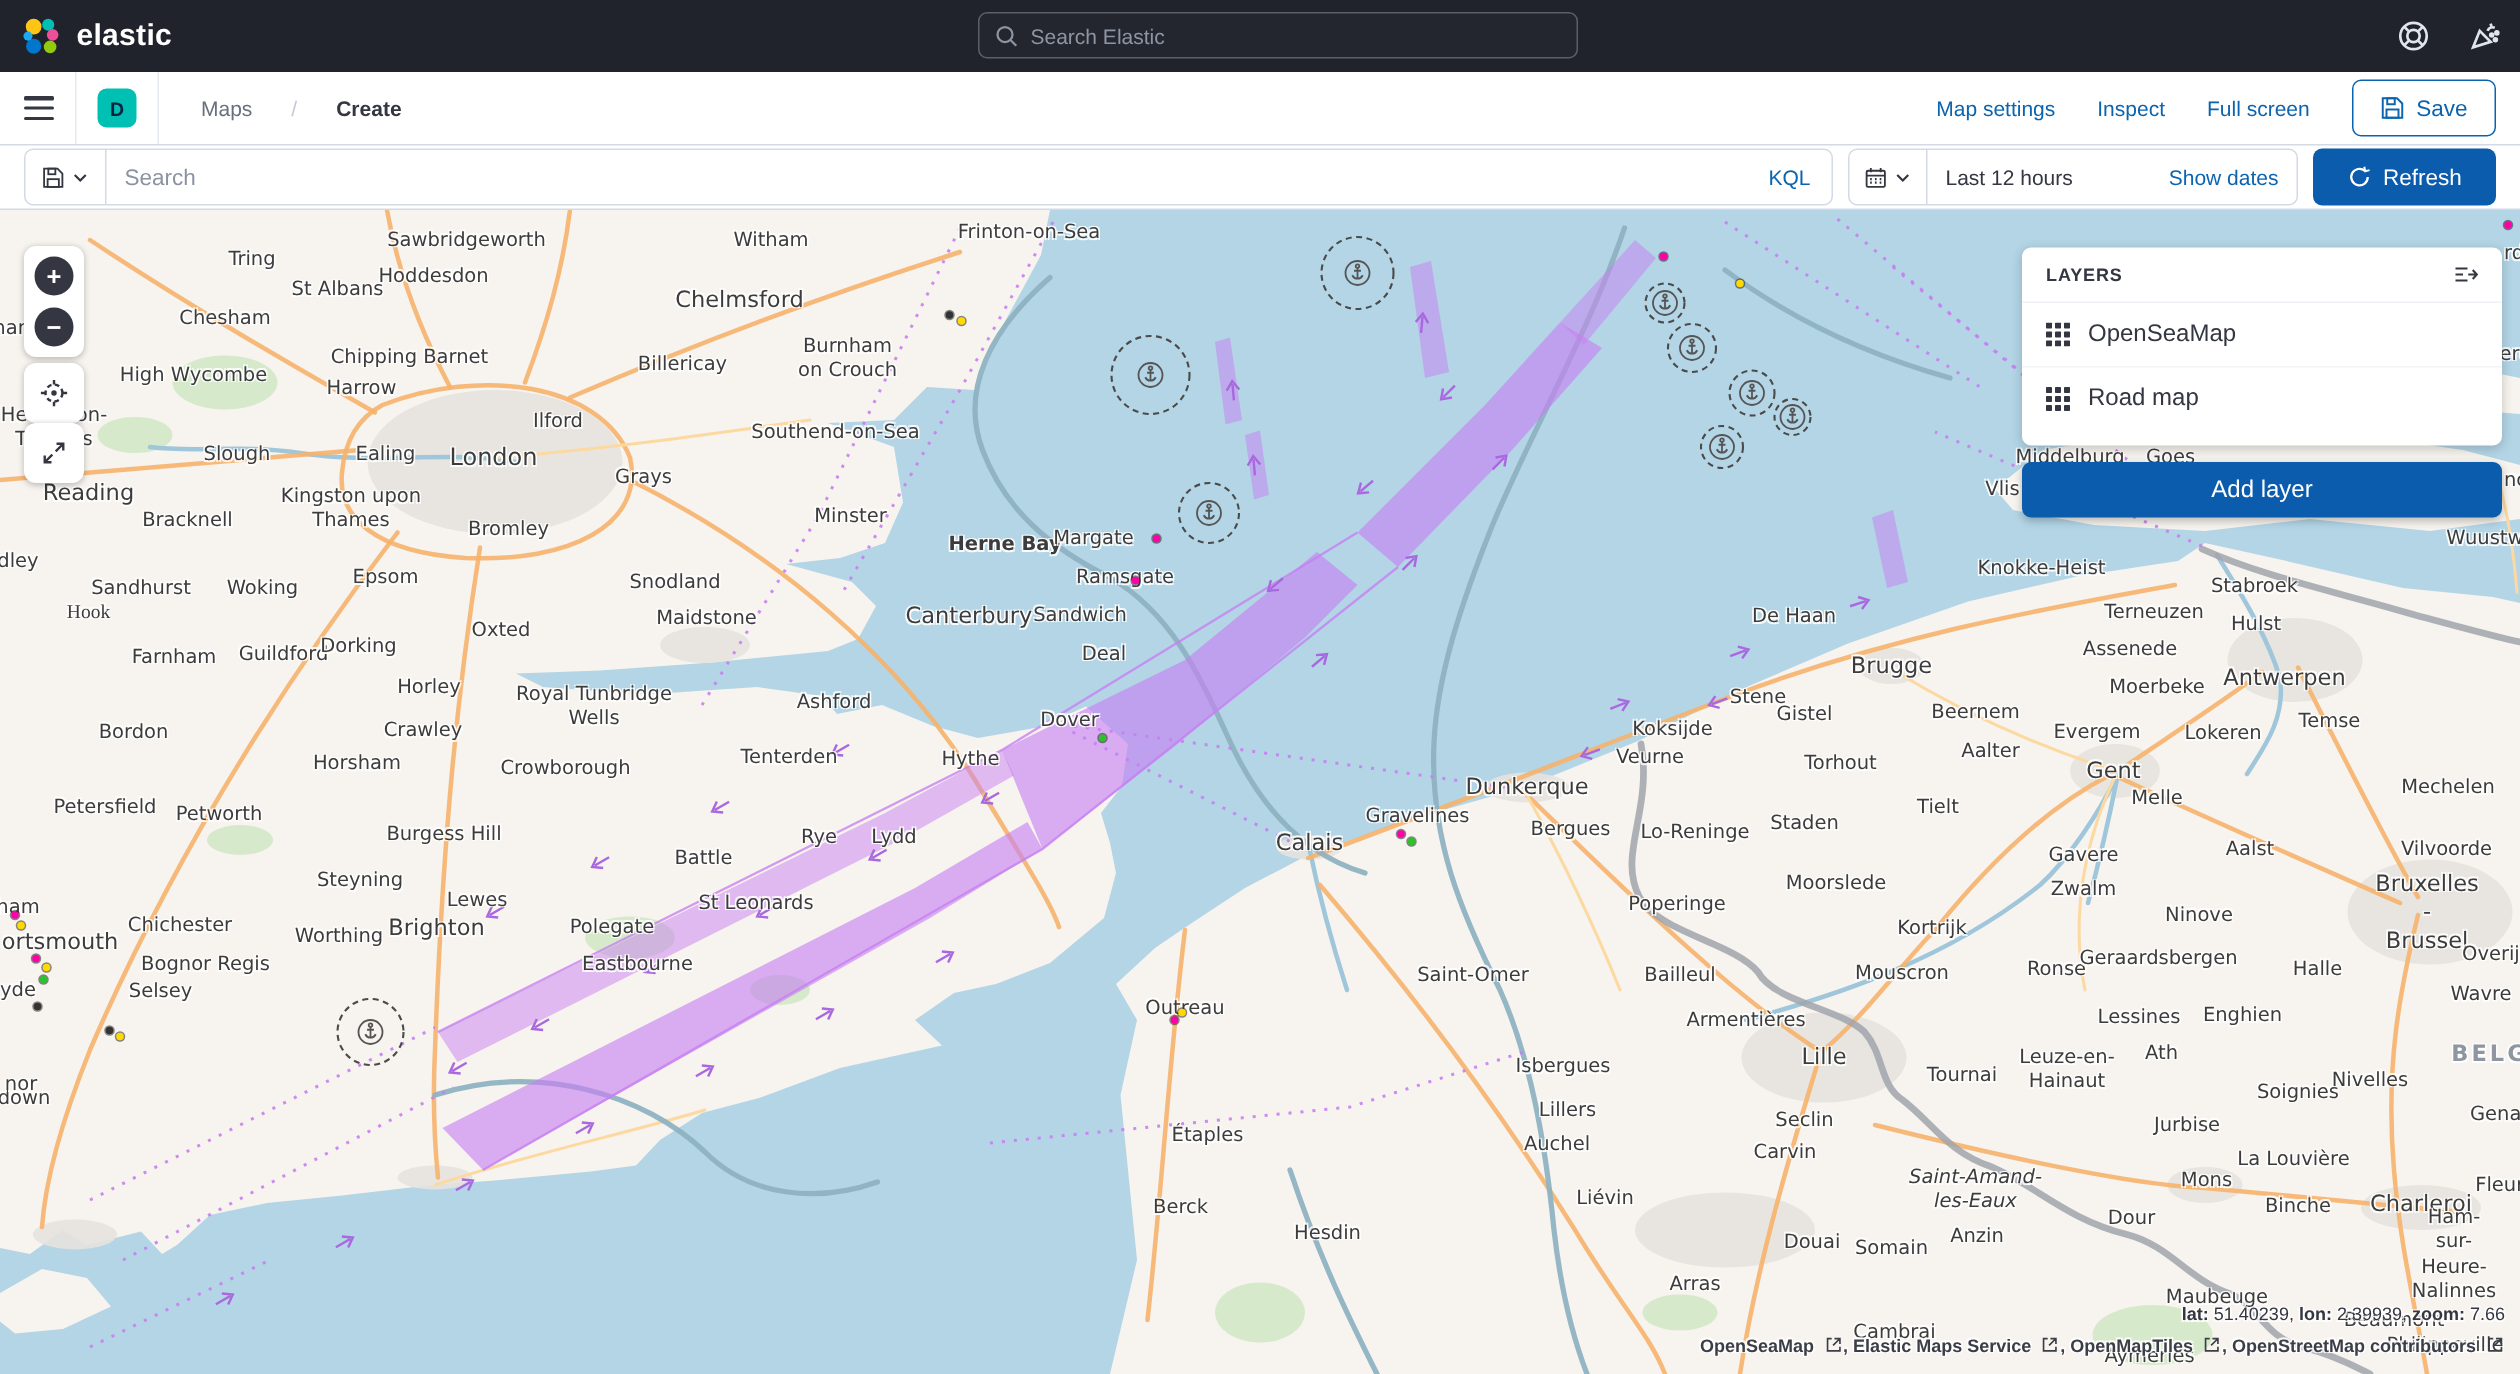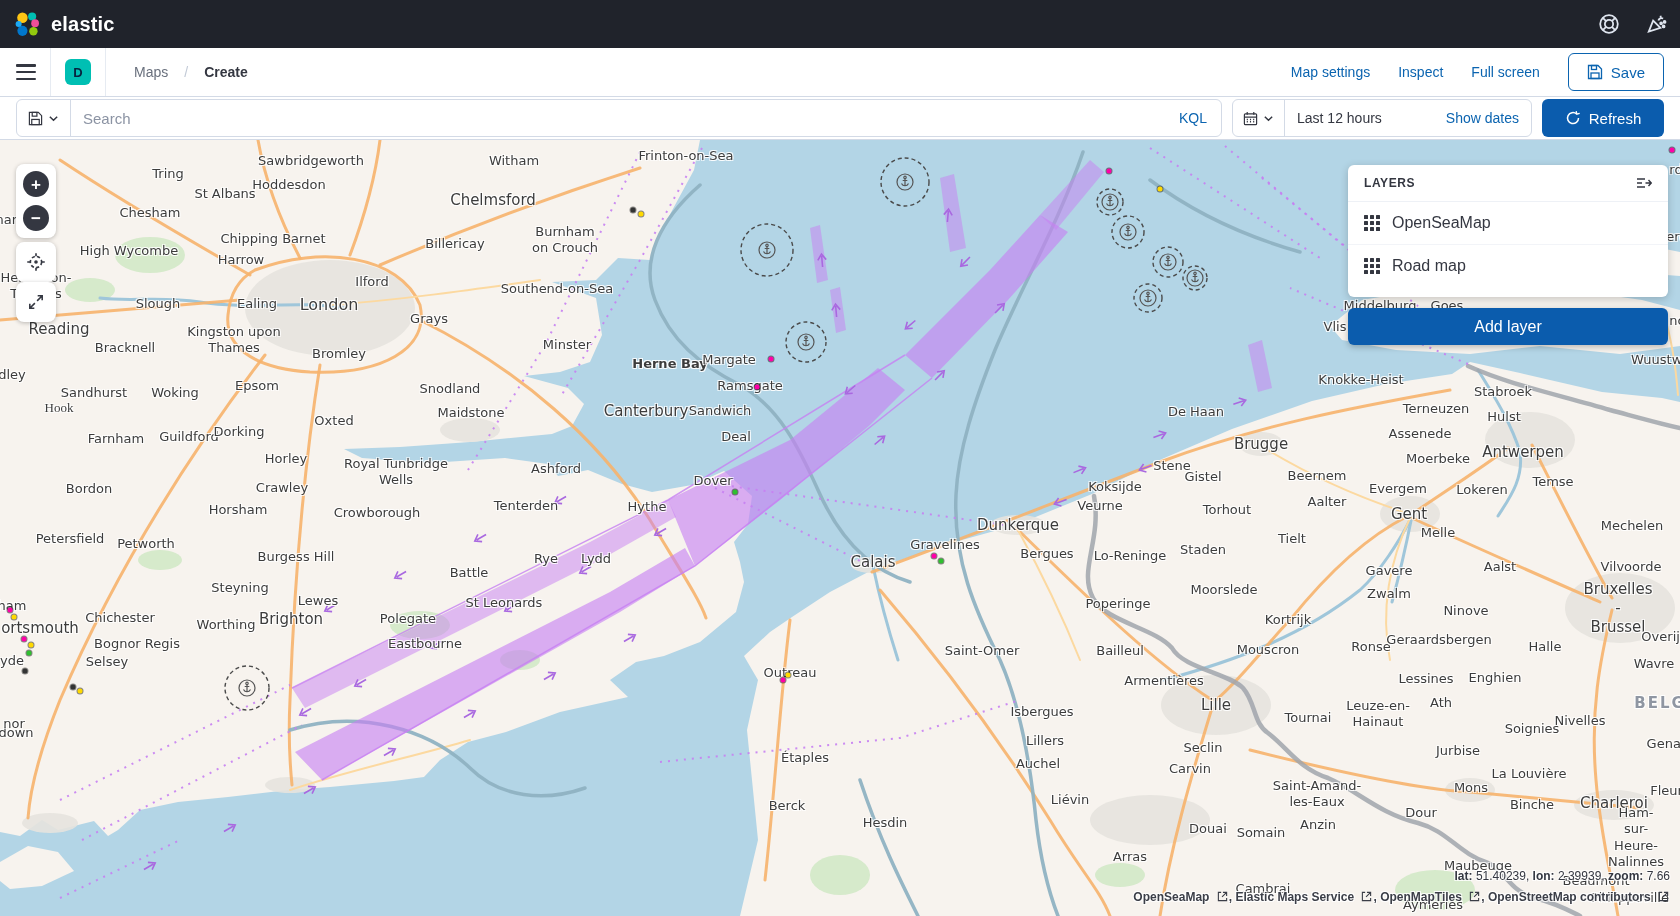--- a/index.html
+++ b/index.html
@@ -17,21 +17,21 @@
   .hicon { width:22px; height:22px; color:#dfe5ef; cursor:pointer; }
 
   
   .nav { height:49px; background:#fff; border-bottom:1px solid #d3dae6; display:flex; align-items:center;
     padding:0 16px; position:relative; }
   .burger { width:20px; height:16px; display:flex; flex-direction:column; justify-content:space-between; cursor:pointer; }
   .burger i { height:2.5px; background:#343741; border-radius:1px; }
   .nav-sep { width:1px; height:48px; background:#e6ebf2; margin:0 14px; }
   .space-badge { width:26px; height:26px; border-radius:6px; background:#00bfb3; color:#07233f;
     font-weight:bold; font-size:13px; display:flex; align-items:center; justify-content:center; cursor:pointer; }
-  .crumbs { display:flex; align-items:center; gap:16px; margin-left:14px; font-size:14px; }
+  .crumbs { display:flex; align-items:center; gap:26px; margin-left:14px; font-size:14px; }
   .crumb-prev { color:#69707d; cursor:pointer; }
   .crumb-sep { color:#c2cad6; }
   .crumb-cur { color:#343741; font-weight:600; }
   .nav-right { position:absolute; right:16px; display:flex; align-items:center; gap:28px; }
   .nav-link { color:#0b64b0; font-size:14px; cursor:pointer; }
   .save-btn { display:flex; align-items:center; gap:8px; border:1px solid #0b64b0; color:#0b64b0;
     border-radius:6px; height:38px; padding:0 18px; font-size:15px; font-weight:500; background:#fff; cursor:pointer; }
 
   
   .qbar { height:43px; background:#fff; border-bottom:1px solid #d3dae6; display:flex; align-items:center;
@@ -119,20 +119,27 @@
   <div class="hdr-logo">
     <svg width="27" height="27" viewBox="0 0 32 32">
       <circle cx="10" cy="8" r="6.2" fill="#fec514"></circle>
       <circle cx="21.5" cy="6.5" r="4.8" fill="#00bfb3"></circle>
       <circle cx="25" cy="14.5" r="4.6" fill="#f04e98"></circle>
       <circle cx="23" cy="24" r="5" fill="#93c90e"></circle>
       <circle cx="10" cy="23.5" r="6" fill="#07c"></circle>
       <circle cx="5.5" cy="15.5" r="3.6" fill="#1ba9f5"></circle>
     </svg>
     <span class="word">elastic</span>
+  </div>
+  <div class="hdr-search">
+    <svg class="hicon" style="width:16px;height:16px;color:#8d95a3" viewBox="0 0 16 16" fill="none" stroke="currentColor" stroke-width="1.5">
+      <circle cx="7" cy="7" r="5"></circle>
+        <path d="M10.8 10.8 L14.5 14.5"></path>
+    </svg>
+    <span>Search Elastic</span>
   </div>
   <div class="hdr-icons">
     <svg class="hicon" viewBox="0 0 16 16" fill="none" stroke="currentColor" stroke-width="1.3">
       <circle cx="8" cy="8" r="6.4"></circle>
         <circle cx="8" cy="8" r="3"></circle>
       <path d="M3.5 3.5 L5.9 5.9 M12.5 3.5 L10.1 5.9 M3.5 12.5 L5.9 10.1 M12.5 12.5 L10.1 10.1"></path>
     </svg>
     <svg class="hicon" viewBox="0 0 16 16" fill="none" stroke="currentColor" stroke-width="1.3">
       <path d="M2 13.5 L5.2 5.5 L10.5 10.8 Z"></path>
       <path d="M9 5.5 C9.5 4 11 3.5 12.5 4"></path>
@@ -536,21 +543,21 @@
       <span class="mlab" style="left: 1580px; top: 581px;">Nivelles</span>
       <span class="mlab" style="left: 1676px; top: 604px;">Genappe</span>
       <span class="mlab" style="left: 1045px; top: 601px;">Lillers</span>
       <span class="mlab" style="left: 1203px; top: 608px;">Seclin</span>
       <span class="mlab" style="left: 1190px; top: 629px;">Carvin</span>
       <span class="mlab" style="left: 1458px; top: 611px;">Jurbise</span>
       <span class="mlab" style="left: 1038px; top: 624px;">Auchel</span>
       <span class="mlab" style="left: 1529px; top: 634px;">La Louvière</span>
       <span class="mlab" style="left: 1471px; top: 648px;">Mons</span>
       <span class="mlab" style="left: 1674px; top: 651px;">Fleurus</span>
-      <span class="mlab" style="left: 1317px; top: 654px;">Saint-Amand-
+      <span class="mlab" style="left: 1317px; top: 654px; font-style: italic;">Saint-Amand-
 les-Eaux</span>
       <span class="mlab" style="left: 1070px; top: 660px;">Liévin</span>
       <span class="mlab" style="left: 1208px; top: 689px;">Douai</span>
       <span class="mlab" style="left: 1261px; top: 693px;">Somain</span>
       <span class="mlab" style="left: 1318px; top: 685px;">Anzin</span>
       <span class="mlab" style="left: 1421px; top: 673px;">Dour</span>
       <span class="mlab" style="left: 1532px; top: 665px;">Binche</span>
       <span class="mlab s2" style="left: 1614px; top: 663px;">Charleroi</span>
       <span class="mlab" style="left: 1636px; top: 697px;">Ham-sur-Heure-
 Nalinnes</span>

